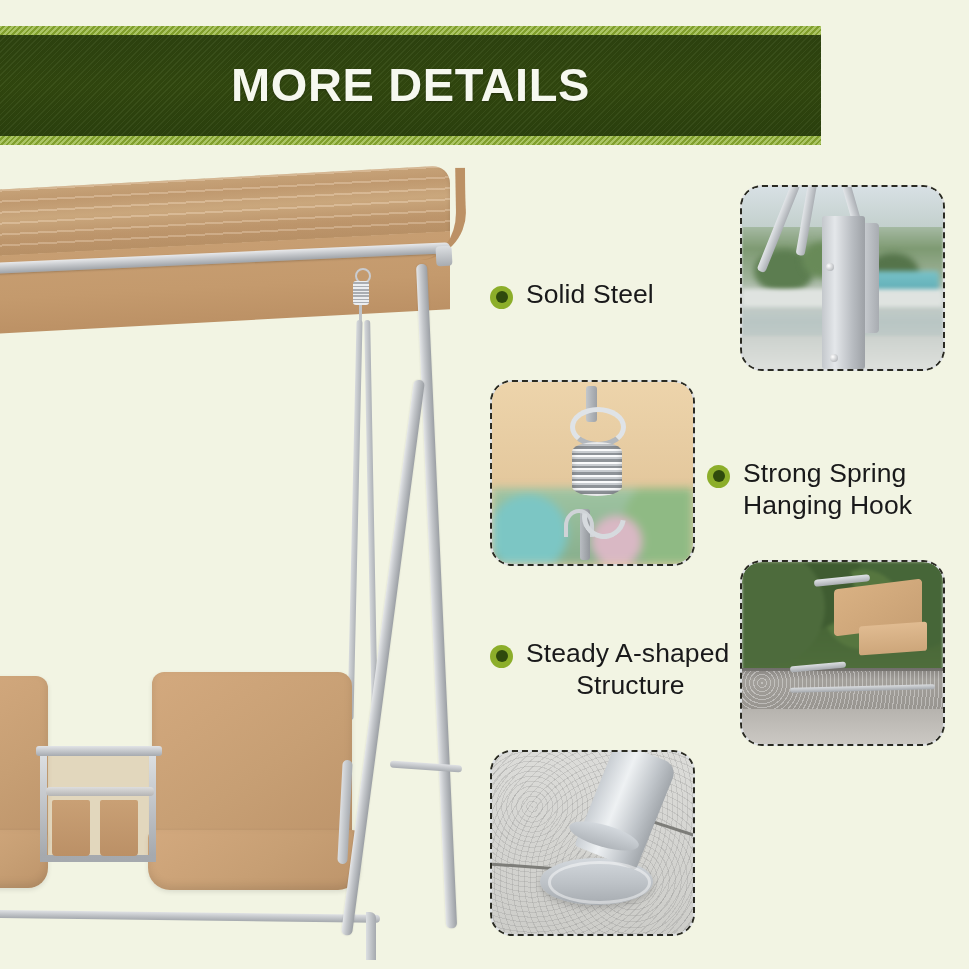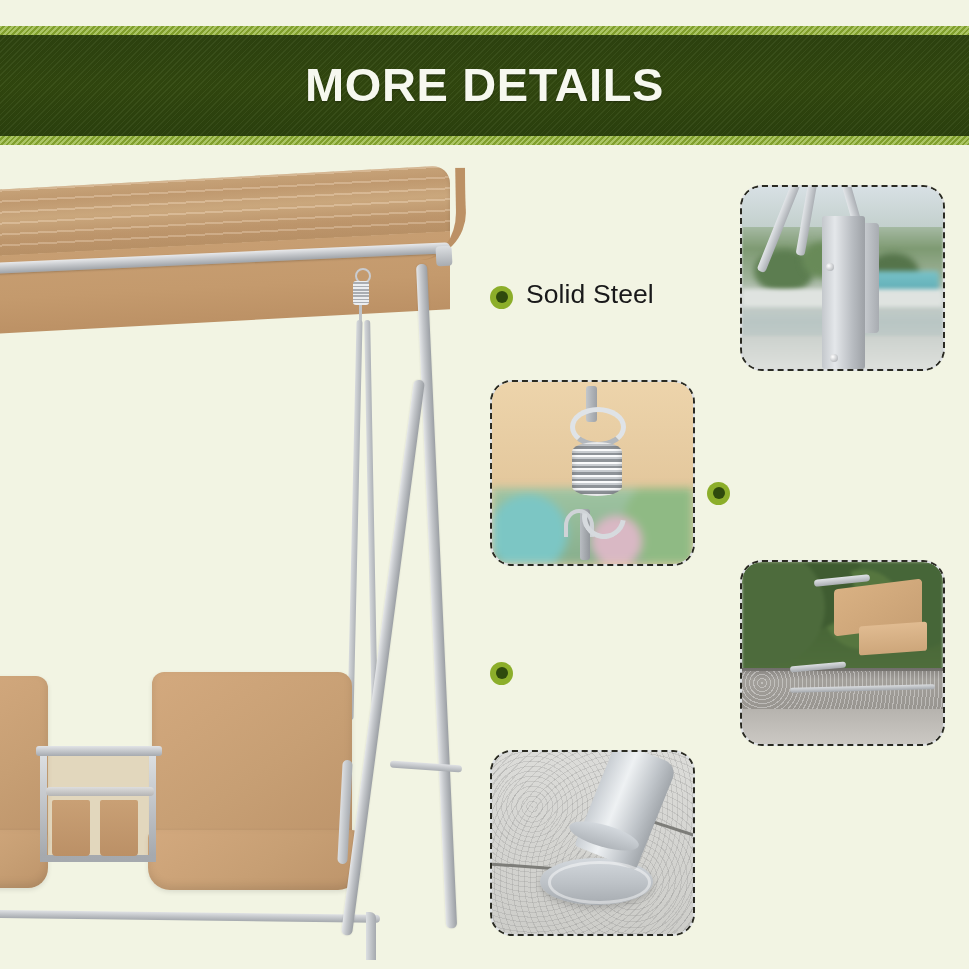--- a/index.html
+++ b/index.html
@@ -14,21 +14,21 @@
     background: #f2f4e3;
     font-family: "Liberation Sans", sans-serif;
     position: relative;
   }
 
   
   .header-banner {
     position: absolute;
     left: 0;
     top: 26px;
-    width: 969px;
+    width: 821px;
     height: 119px;
     background:
       repeating-linear-gradient(135deg,
         rgba(255,255,255,0.045) 0px,
         rgba(255,255,255,0.045) 1px,
         rgba(0,0,0,0.05) 1px,
         rgba(0,0,0,0.05) 4px),
       linear-gradient(to bottom, #2e4410 0%, #32490f 50%, #2c420e 100%);
     border-top: 9px solid #8fb132;
     border-bottom: 9px solid #8fb132;
@@ -611,29 +611,37 @@
         <div class="ph-hook-pin"></div>
         <div class="ph-hook-clip"></div>
         <div class="ph-hook-lower"></div>
       </div>
     </div>
     <div class="feature-label at-right">
       <div class="label-inner">
         <span class="bullet-dot">
           <span class="inner"></span>
         </span>
+        <span class="label-text left-align">
+          <span>Strong Spring</span>
+          <span class="l2">Hanging Hook</span>
+        </span>
       </div>
     </div>
   </div>
 
   <div class="feature-row r3">
     <div class="feature-label at-left">
       <div class="label-inner">
         <span class="bullet-dot">
           <span class="inner"></span>
+        </span>
+        <span class="label-text">
+          <span>Steady A-shaped</span>
+          <span class="l2">Structure</span>
         </span>
       </div>
     </div>
     <div class="photo-card right">
       <div class="photo-inner">
         <div class="ph-a-sky"></div>
         <div class="ph-a-trees"></div>
         <div class="ph-a-wall-top"></div>
         <div class="ph-a-wall"></div>
         <div class="ph-a-ground"></div>

